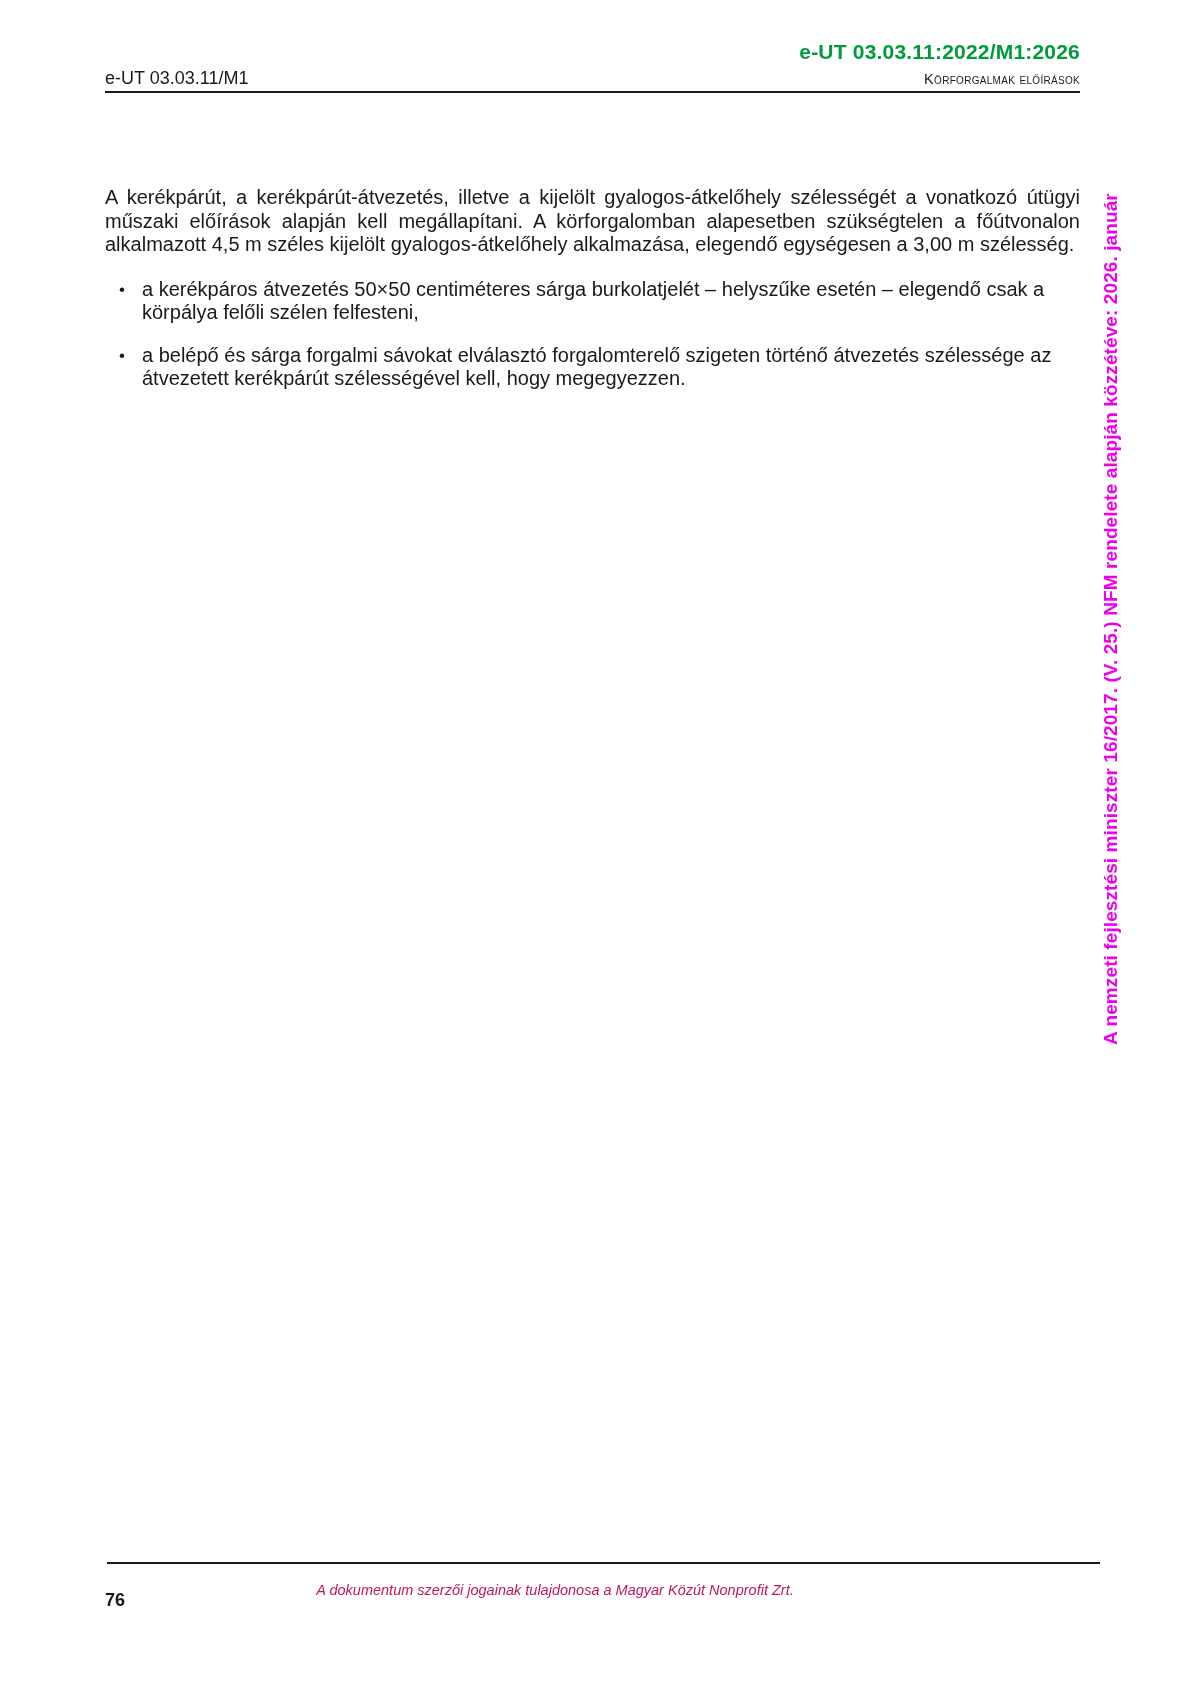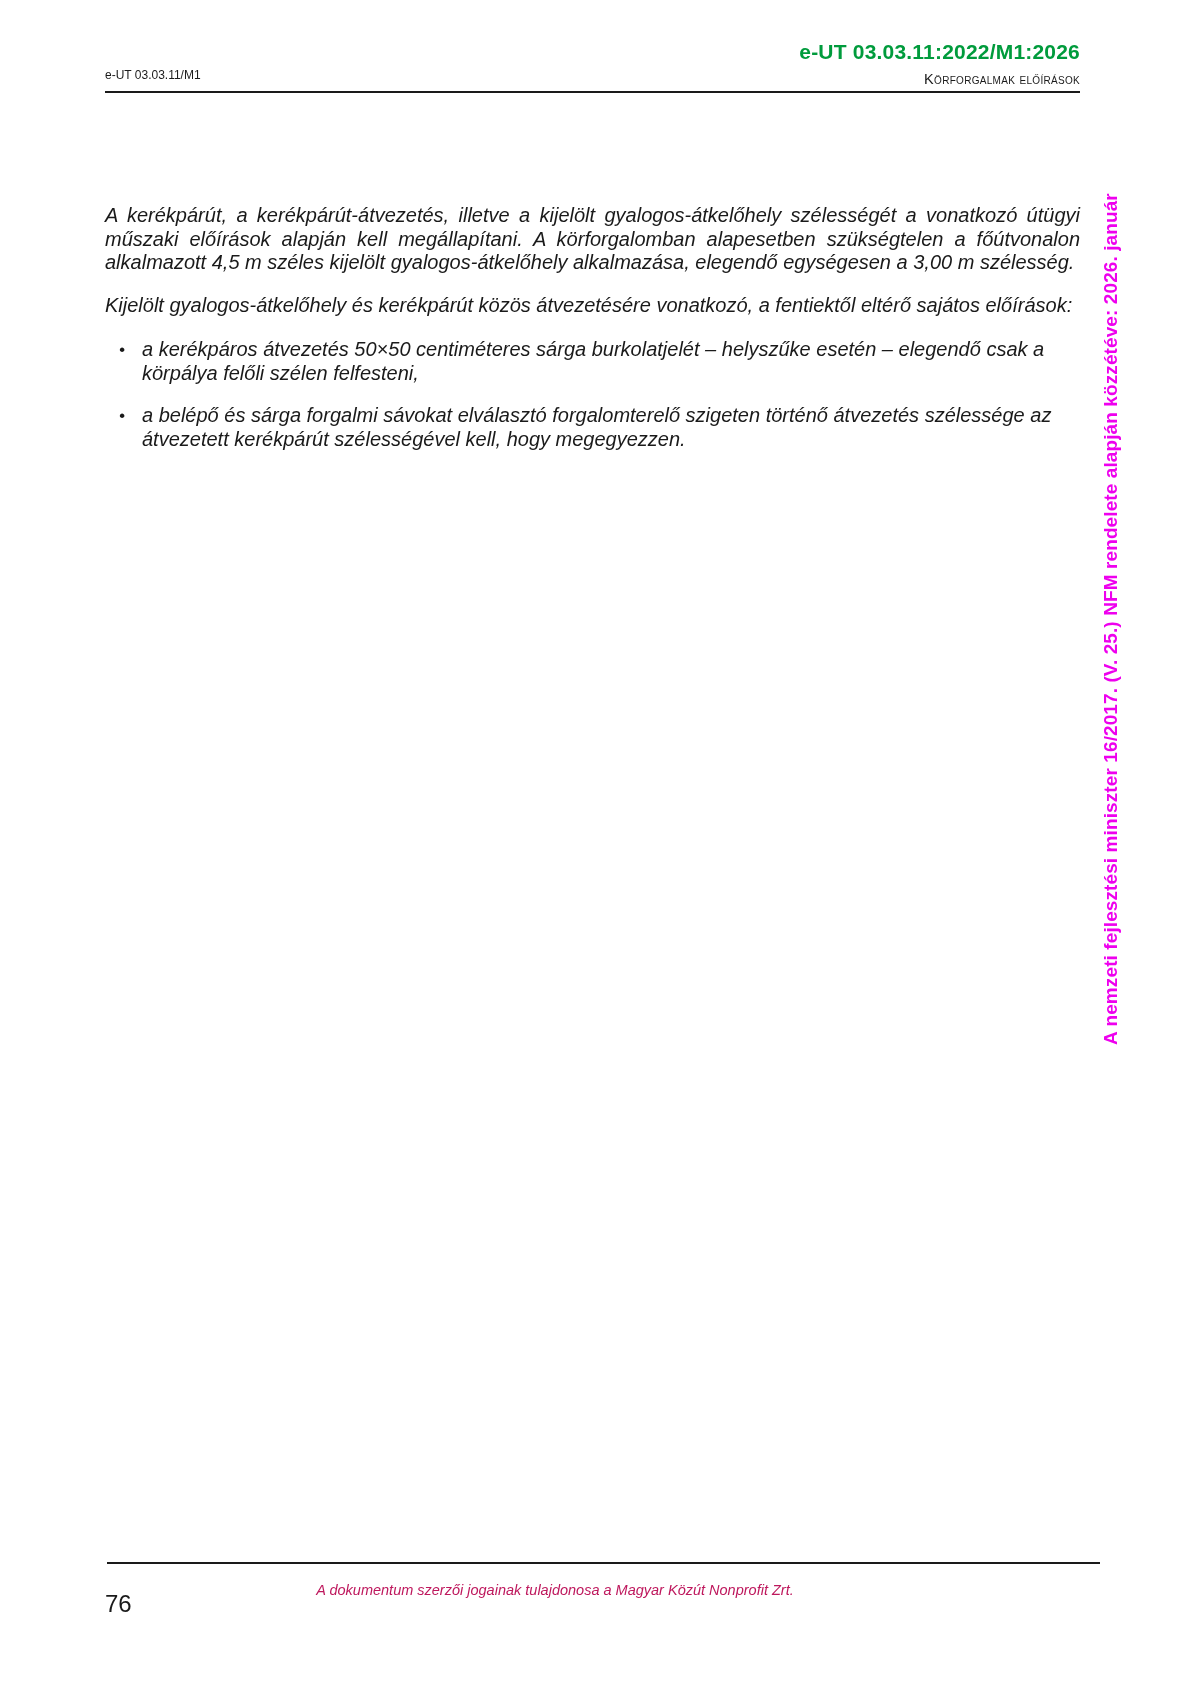--- a/index.html
+++ b/index.html
@@ -21,21 +21,21 @@
     top: 40px;
     right: 110px;
     font-size: 21px;
     font-weight: bold;
     letter-spacing: 0.2px;
   }
   .doc-code-short {
     position: absolute;
     top: 68px;
     left: 105px;
-    font-size: 12px;
+    font-size: 18px;
   }
   .section-title {
     position: absolute;
     top: 71px;
     right: 110px;
     font-size: 14.5px;
     font-variant: small-caps;
     letter-spacing: 0.3px;
   }
   .header-rule {
@@ -53,26 +53,25 @@
     top: 142px;
     left: 105px;
     font-size: 26px;
     font-style: italic;
     white-space: nowrap;
   }
   .heading .heading-title { margin-left: 18px; }
 
   .content {
     position: absolute;
-    top: 204px;
+    top: 186px;
     left: 105px;
     width: 975px;
     font-size: 20px;
     line-height: 23.5px;
-    font-style: italic;
   }
   .content p {
     text-align: justify;
     margin-bottom: 19px;
   }
   .bullet-list { list-style: none; margin-top: 21px; }
   .bullet-list li {
     display: flex;
     margin-bottom: 19px;
     text-align: left;
@@ -106,21 +105,22 @@
     top: 1562px;
     left: 107px;
     width: 993px;
     height: 0;
     border-top: 2.5px solid #1a1a1a;
   }
   .page-number {
     position: absolute;
     top: 1590px;
     left: 105px;
-    font-size: 24px;
+    font-size: 18px;
+    font-weight: bold;
   }
   .footer-copyright {
     position: absolute;
     top: 1582px;
     left: 260px;
     width: 590px;
     text-align: center;
     font-size: 14.5px;
     font-style: italic;
   }
@@ -153,21 +153,20 @@
 
   <div class="doc-code-short">e-UT 03.03.11/M1</div>
 
   <div class="section-title">Körforgalmak előírások</div>
 
   <div class="header-rule"></div>
 
 
   <div class="content">
     <p>A kerékpárút, a kerékpárút-átvezetés, illetve a kijelölt gyalogos-átkelőhely szélességét a vonatkozó útügyi műszaki előírások alapján kell megállapítani. A körforgalomban alapesetben szükségtelen a főútvonalon alkalmazott 4,5 m széles kijelölt gyalogos-átkelőhely alkalmazása, elegendő egységesen a 3,00 m szélesség.</p>
-    <p>Kijelölt gyalogos-átkelőhely és kerékpárút közös átvezetésére vonatkozó, a fentiektől eltérő sajátos előírások:</p>
 
     <ul class="bullet-list">
       <li>
         <span class="bullet-marker">•</span>
         <span class="bullet-text">a kerékpáros átvezetés 50×50 centiméteres sárga burkolatjelét – helyszűke esetén – elegendő csak a körpálya felőli szélen felfesteni,</span>
       </li>
       <li>
         <span class="bullet-marker">•</span>
         <span class="bullet-text">a belépő és sárga forgalmi sávokat elválasztó forgalomterelő szigeten történő átvezetés szélessége az átvezetett kerékpárút szélességével kell, hogy megegyezzen.</span>
       </li>

